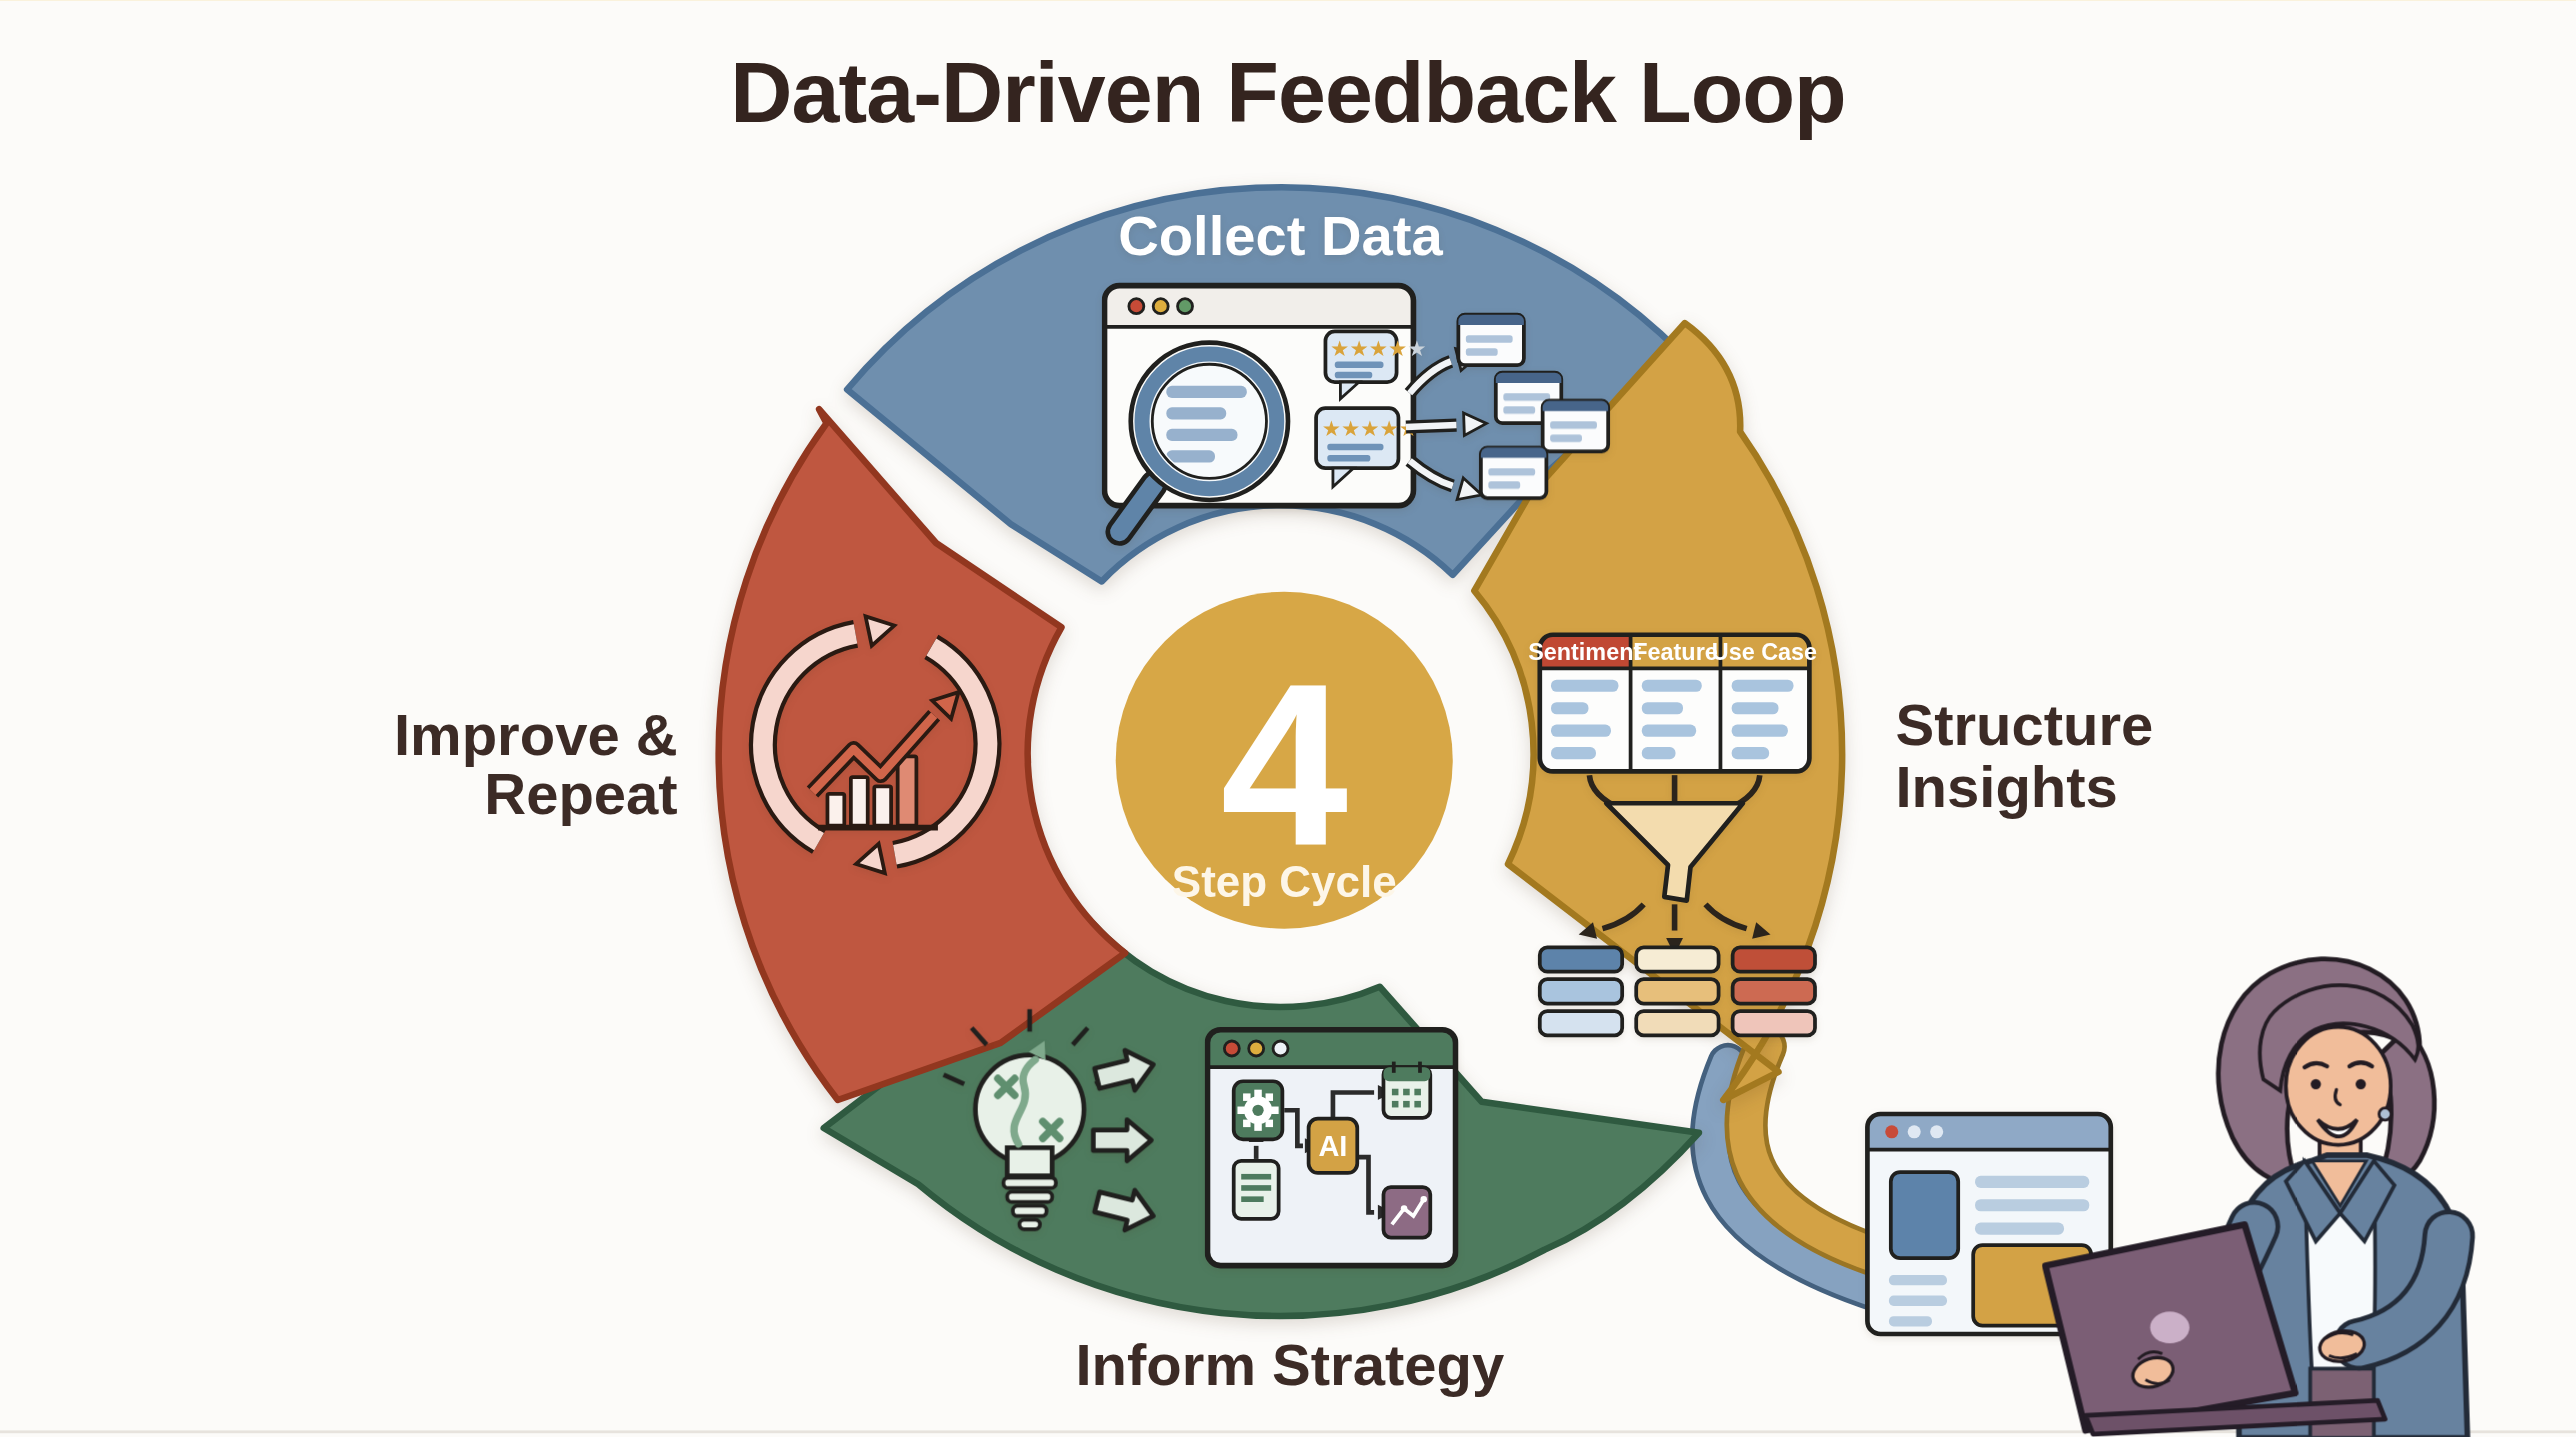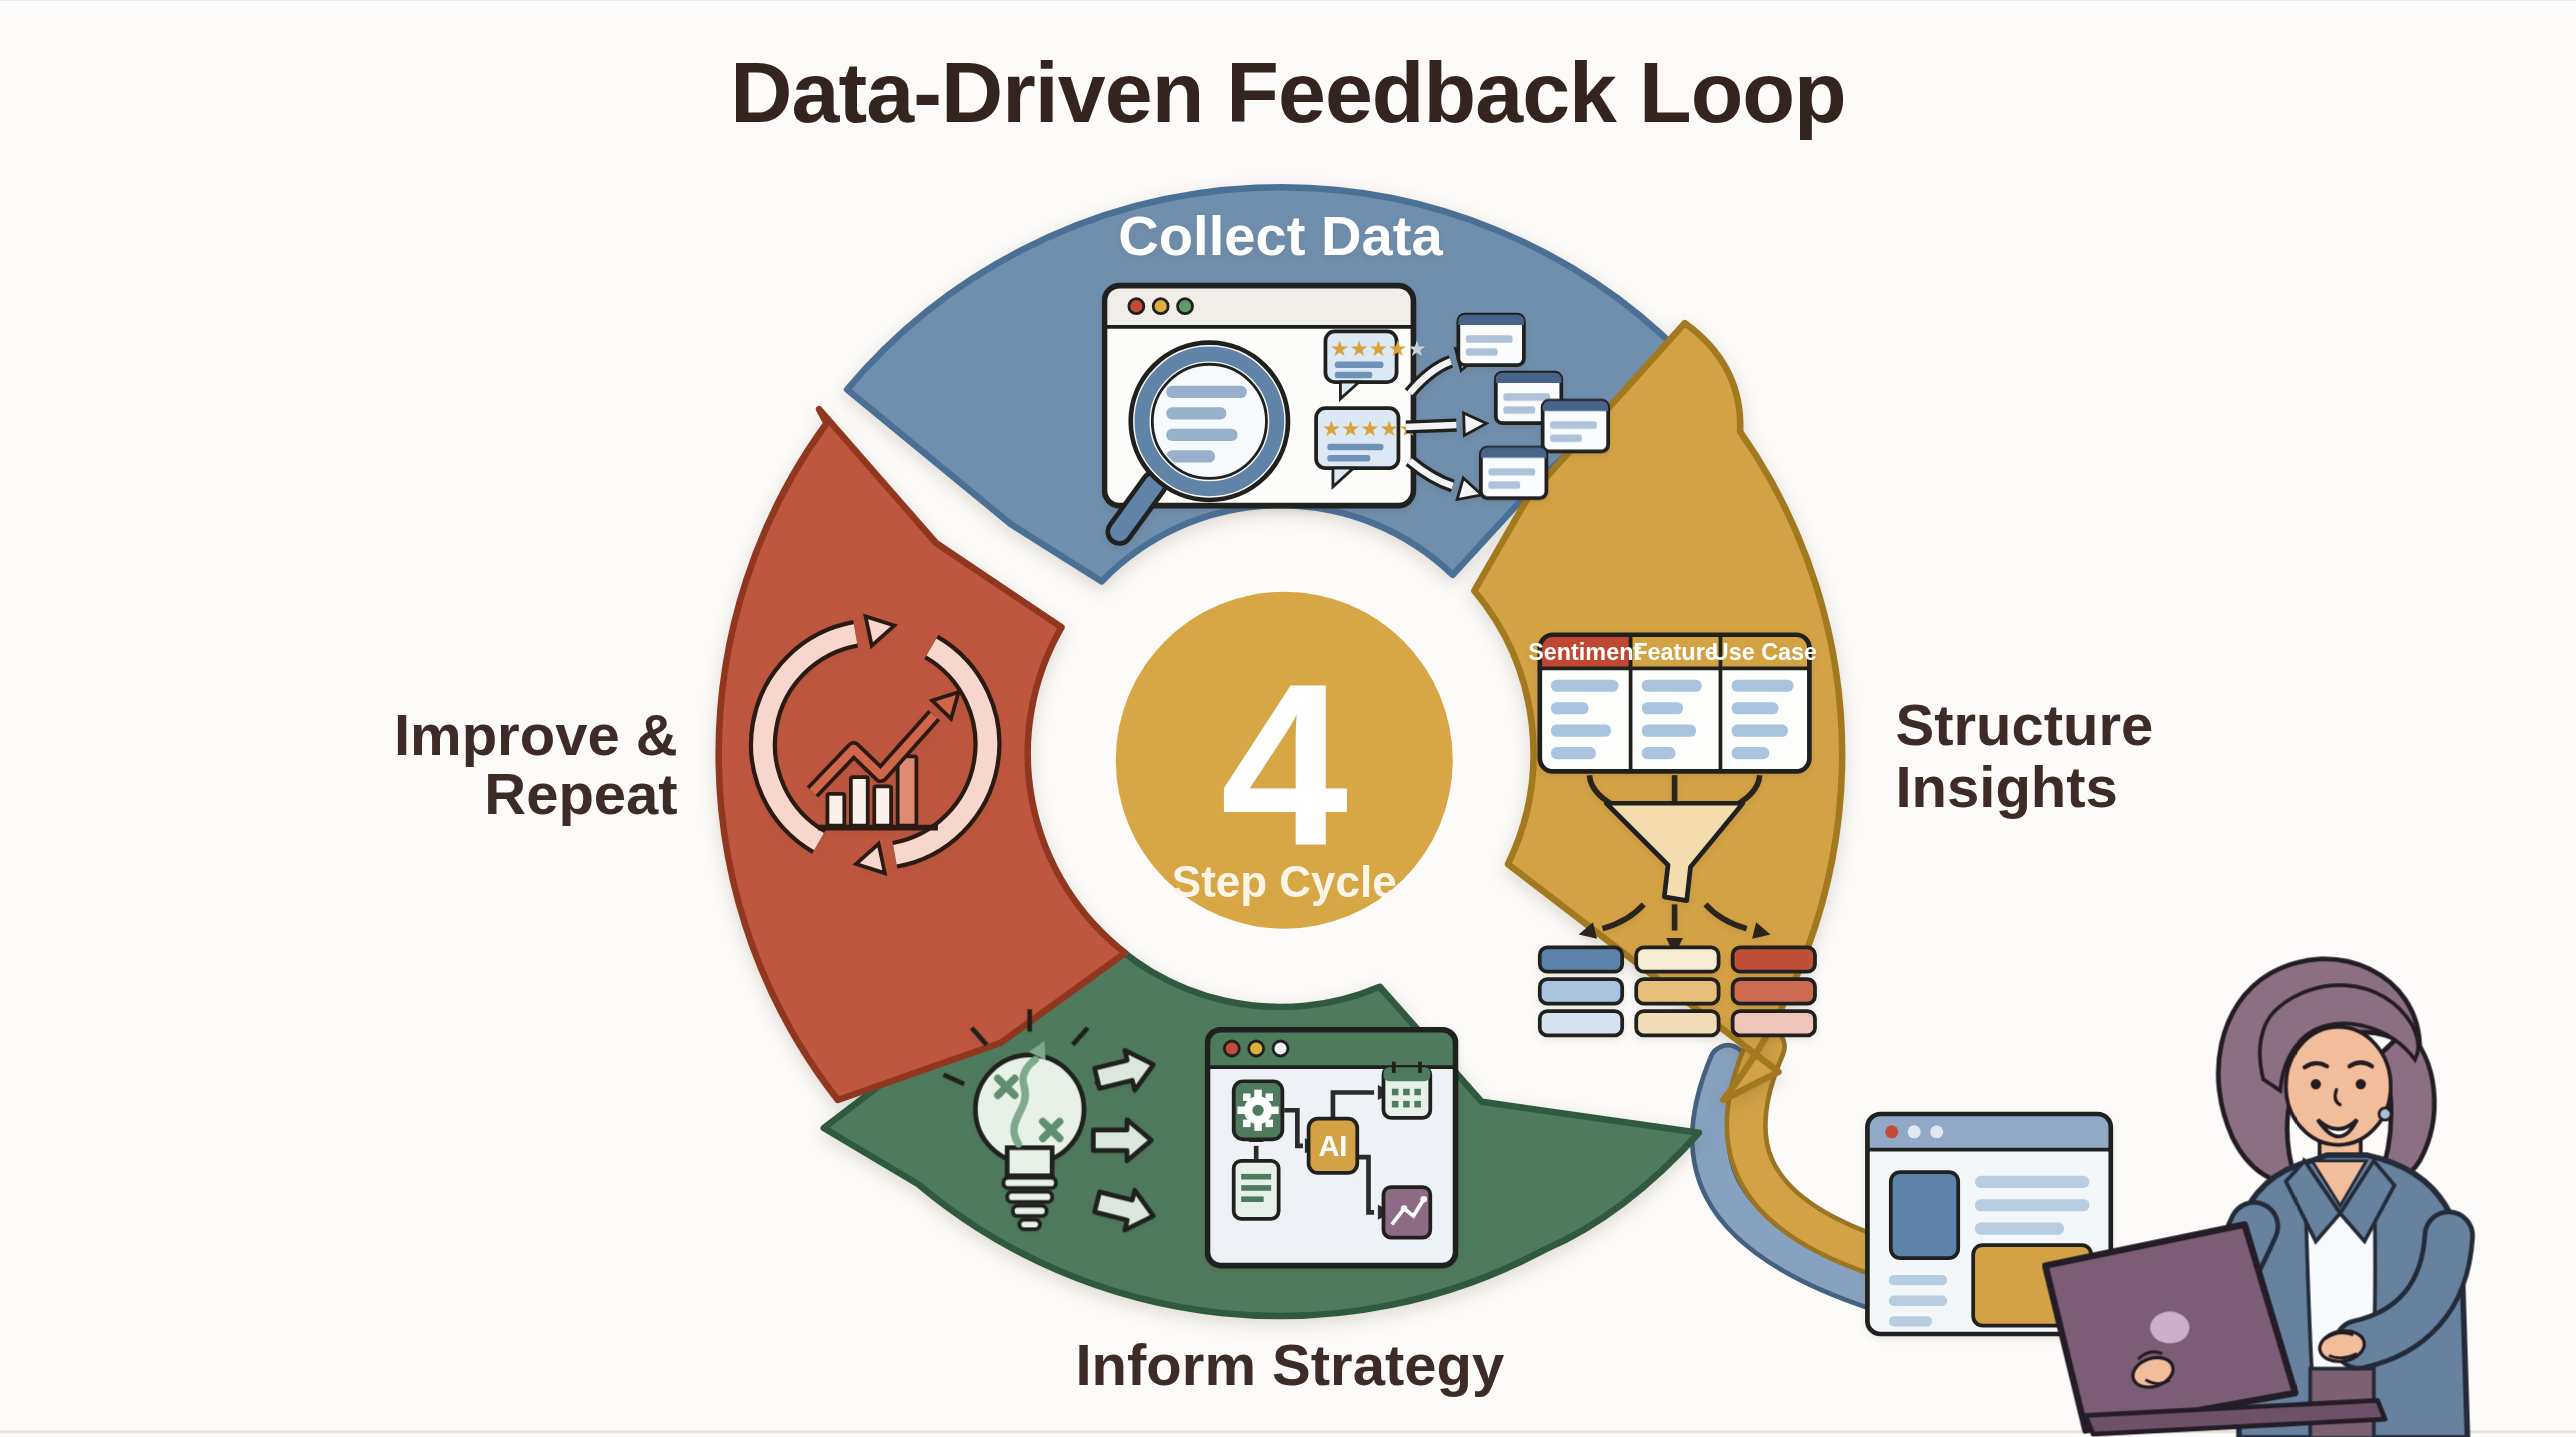--- a/index.html
+++ b/index.html
@@ -1,16 +1,16 @@
 <!DOCTYPE html>
 <html style="font-size:15px"><head>
 <meta charset="utf-8">
 <style>
   html,body { margin:0; padding:0; background:#ffffff; }
-  .canvas { position:relative; width:2576px; height:1438px; background:#3b82f6; overflow:hidden; }
+  .canvas { position:relative; width:2576px; height:1438px; background:#eab308; overflow:hidden; }
   svg { display:block; width:2576px; height:1438px; }
   text { font-family:"Liberation Sans", sans-serif; }
   .title-text { font-size:92px; font-weight:700; fill:#34241f; letter-spacing:-1px; }
   .seg-label { font-size:62px; font-weight:700; fill:#3c2b26; }
   .seg-label-in { font-size:60px; font-weight:700; fill:#ffffff; }
   .center-num { font-size:245px; font-weight:700; fill:#ffffff; }
   .center-sub { font-size:47px; font-weight:700; fill:#fdf6e8; }
   .tbl-head { font-size:25px; font-weight:700; fill:#ffffff; }
   .ai-text { font-size:31px; font-weight:700; fill:#ffffff; }
   .stars { font-size:23px; }

